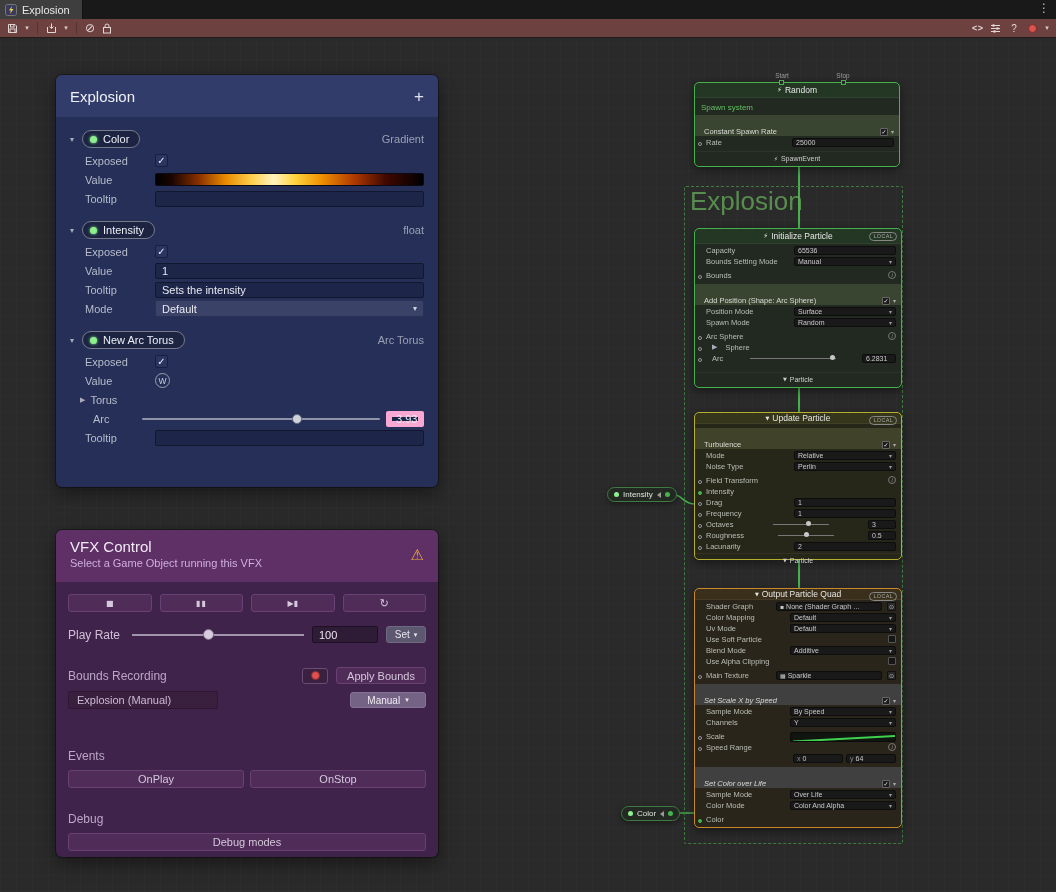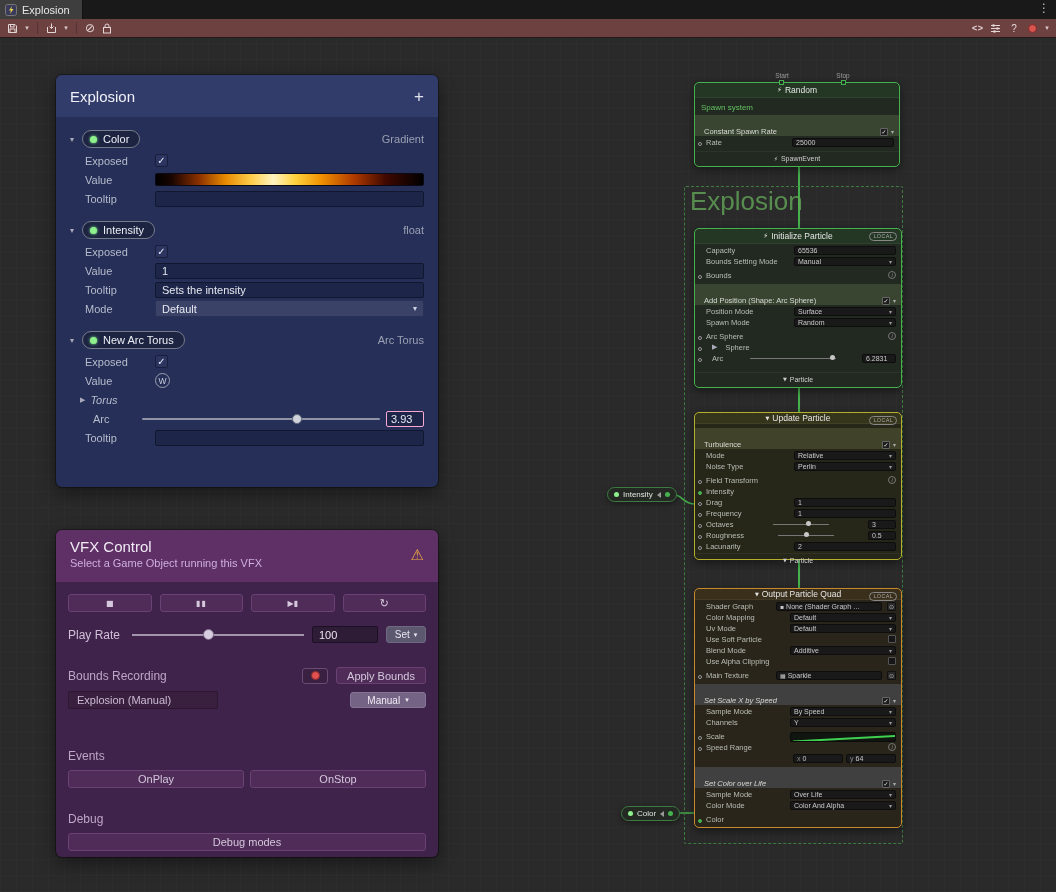--- a/index.html
+++ b/index.html
@@ -48,21 +48,21 @@
     background:linear-gradient(90deg,#000 0%,#1a0500 6%,#8a3000 16%,#e88a00 26%,#ffcf4d 36%,#fff3c0 44%,#ffd43f 52%,#f09000 62%,#b03a00 74%,#400800 86%,#000 100%);}
   .bbdd{flex:1;height:17px;background:#3b4268;border:1px solid #2b3154;border-radius:2px;color:#e8e8f0;font-size:11px;display:flex;align-items:center;padding:0 6px;cursor:pointer;}
   .bbdd .a{margin-left:auto;font-size:8px;color:#cfd3e2;}
   .wcirc{width:15px;height:15px;border-radius:50%;border:1px solid #9aa0b0;color:#c9cedd;font-size:8.5px;display:flex;align-items:center;justify-content:center;}
   .foldrow{padding-left:24px;}
   .fold{font-size:7px;color:#aab;margin-right:5px;}
   .arcrow .lab{width:57px;padding-left:8px;}
   .bbslider{flex:1;position:relative;height:16px;margin-right:6px;cursor:pointer;}
   .bbslider .tr{position:absolute;left:0;right:0;top:7px;height:2px;background:#8e93a6;border-radius:1px;}
   .bbslider .hd{position:absolute;top:3px;width:10px;height:10px;border-radius:50%;background:#cfd2da;border:1px solid #666c7e;}
-  .arcval{width:38px;height:16px;background:#1d2648;border:1px solid #f9a8d4;border-radius:2px;color:#e6e8f0;font-size:11px;display:flex;align-items:center;padding:0 4px;}
+  .arcval{width:38px;height:16px;background:#1d2648;border:6px solid #f9a8d4;border-radius:2px;color:#e6e8f0;font-size:11px;display:flex;align-items:center;padding:0 4px;}
 
   
   .ctl{left:56px;top:530px;width:382px;height:327px;background:#40234a;}
   .ctlhead{height:52px;background:#5e3066;padding:8px 14px 0;position:relative;}
   .ctltitle{font-size:15px;color:#f2eaf5;}
   .ctlsub{font-size:11px;color:#cfaede;margin-top:2px;}
   .warn{position:absolute;right:14px;top:16px;font-size:15px;color:#eca93f;}
   .ctlbody{padding:10px 12px;}
   .transport{display:flex;gap:8px;margin-top:2px;}
   .cbtn{background:#502c59;border:1px solid #6a4175;border-radius:3px;color:#d5c8dc;display:flex;align-items:center;justify-content:center;font-size:11px;height:18px;cursor:pointer;}
@@ -612,21 +612,21 @@
         <span class="bbcheck ic">
             <span>✓</span>
           </span>
       </div>
       <div class="bbrow">
         <span class="lab">Value</span>
         <span class="wcirc">W</span>
       </div>
       <div class="bbrow foldrow">
         <span class="fold ic">▶</span>
-        <span class="lab" style="width:auto;font-style:italic;">Torus</span>
+        <span class="lab" style="width:auto;">Torus</span>
       </div>
       <div class="bbrow arcrow">
         <span class="lab">Arc</span>
         <span class="bbslider">
             <span class="tr"></span>
             <span class="hd" style="left:63%;"></span>
           </span>
         <span class="arcval">3.93</span>
       </div>
       <div class="bbrow">

